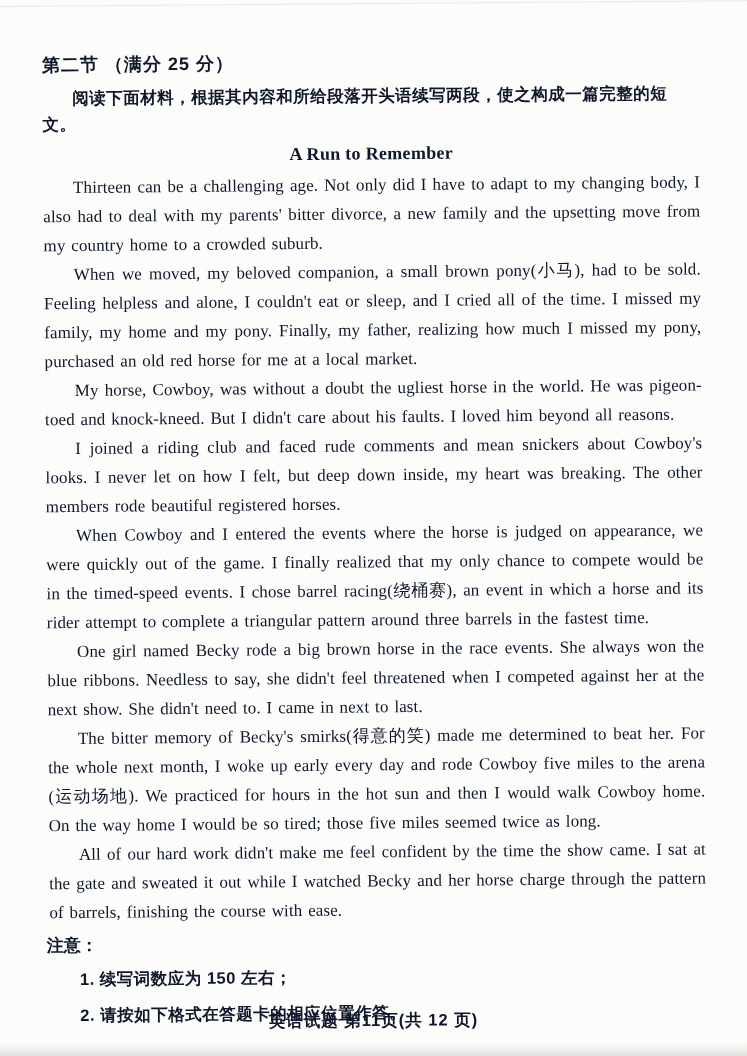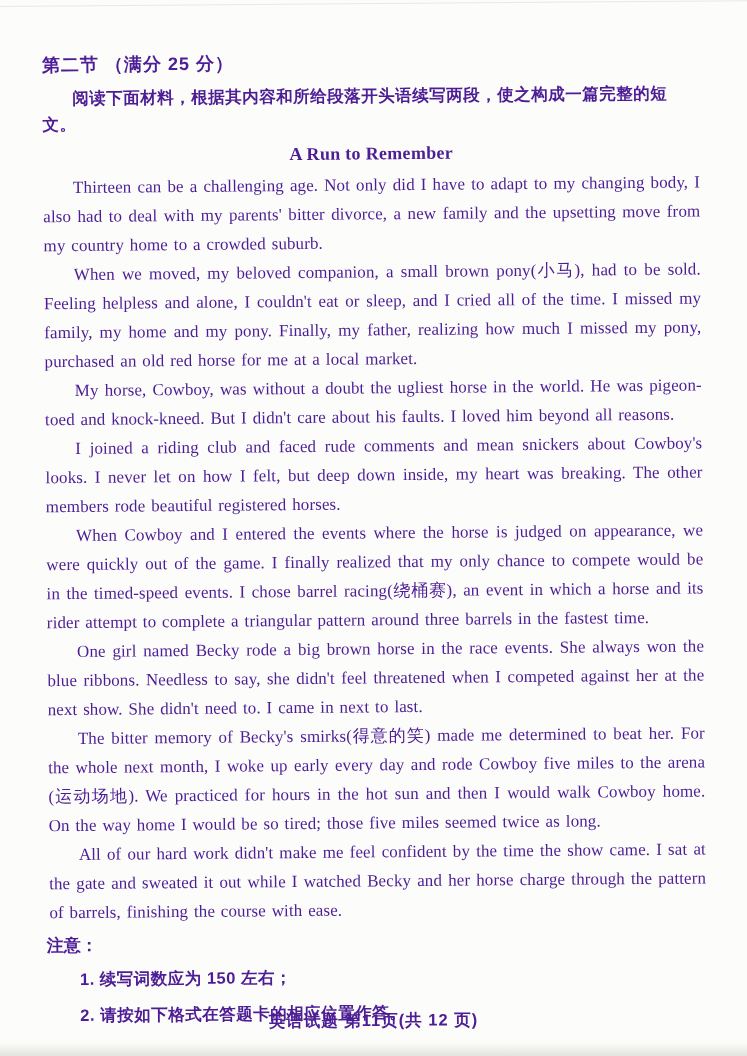--- a/index.html
+++ b/index.html
@@ -7,21 +7,21 @@
     padding: 0;
     background: #ffffff;
   }
   .page {
     position: relative;
     width: 747px;
     height: 1056px;
     overflow: hidden;
     background: #fcfcfa;
     font-family: "Liberation Serif", "DejaVu Serif", serif;
-    color: #4c1d95;
+    color: #0f172a;
   }
   
   .scan-line-top {
     position: absolute;
     top: 6px; left: 0;
     width: 110%;
     height: 1px;
     background: rgba(60,60,55,0.10);
     transform: rotate(-0.45deg);
     transform-origin: left top;

